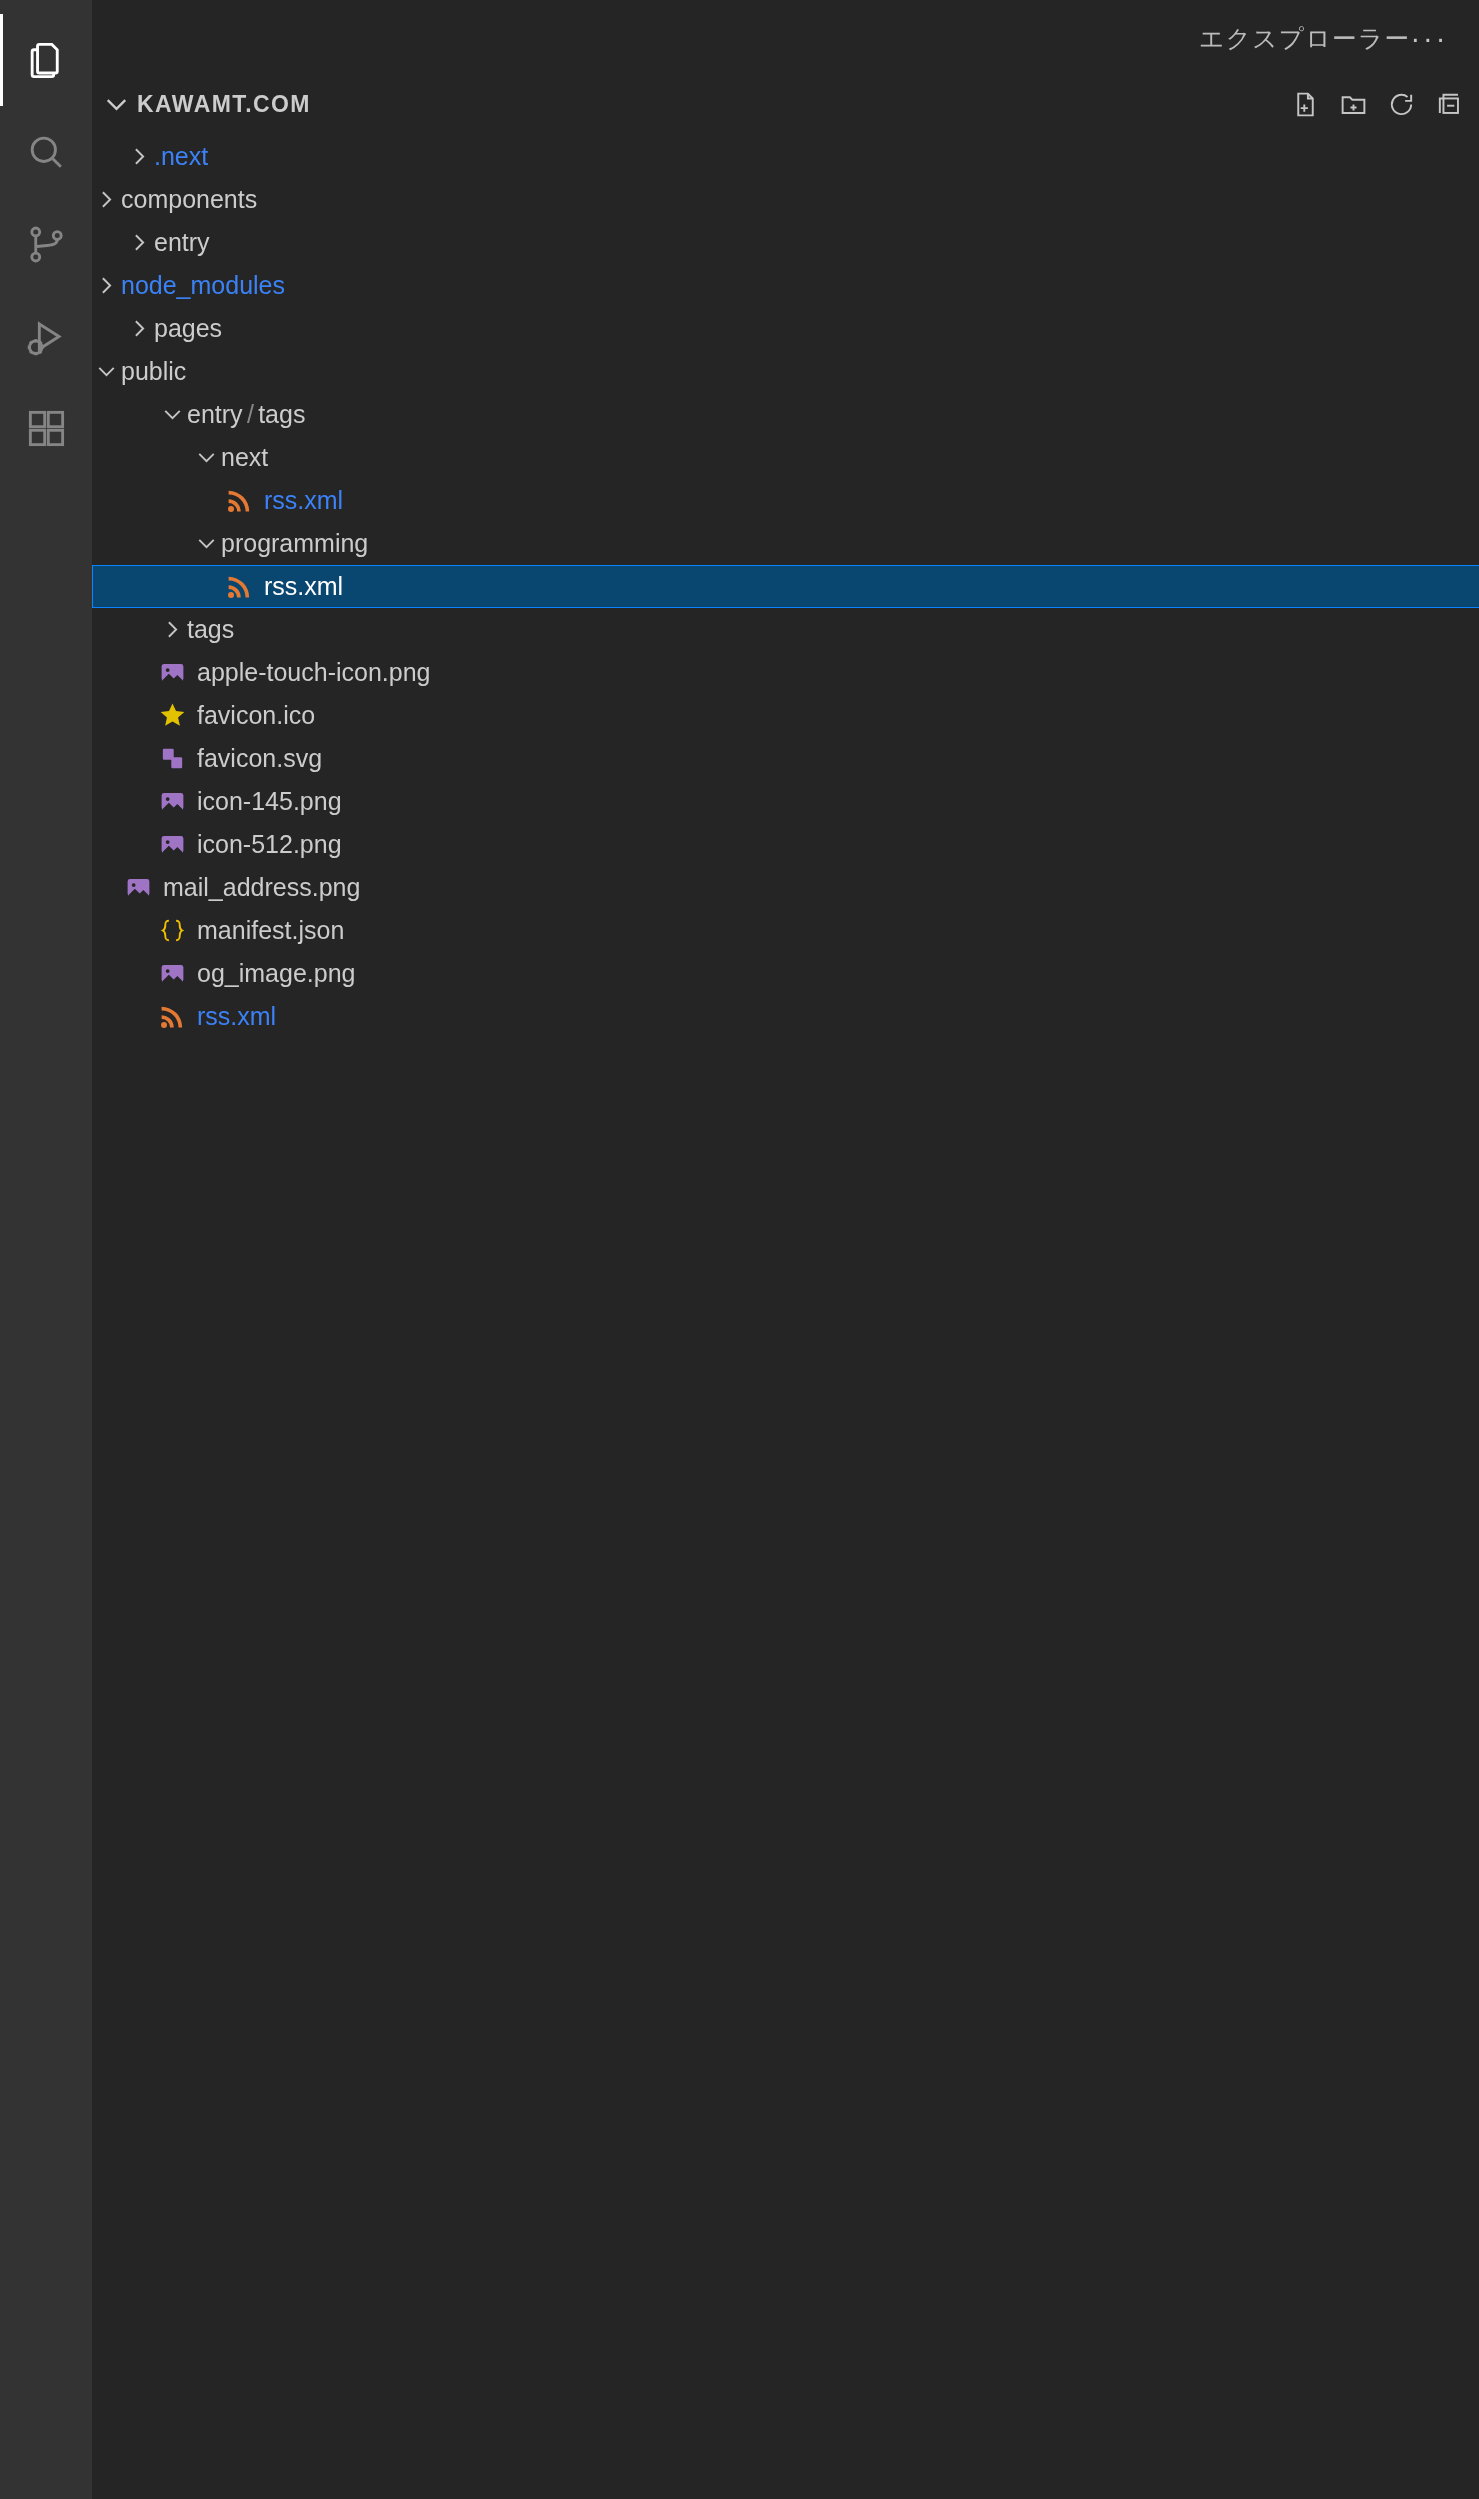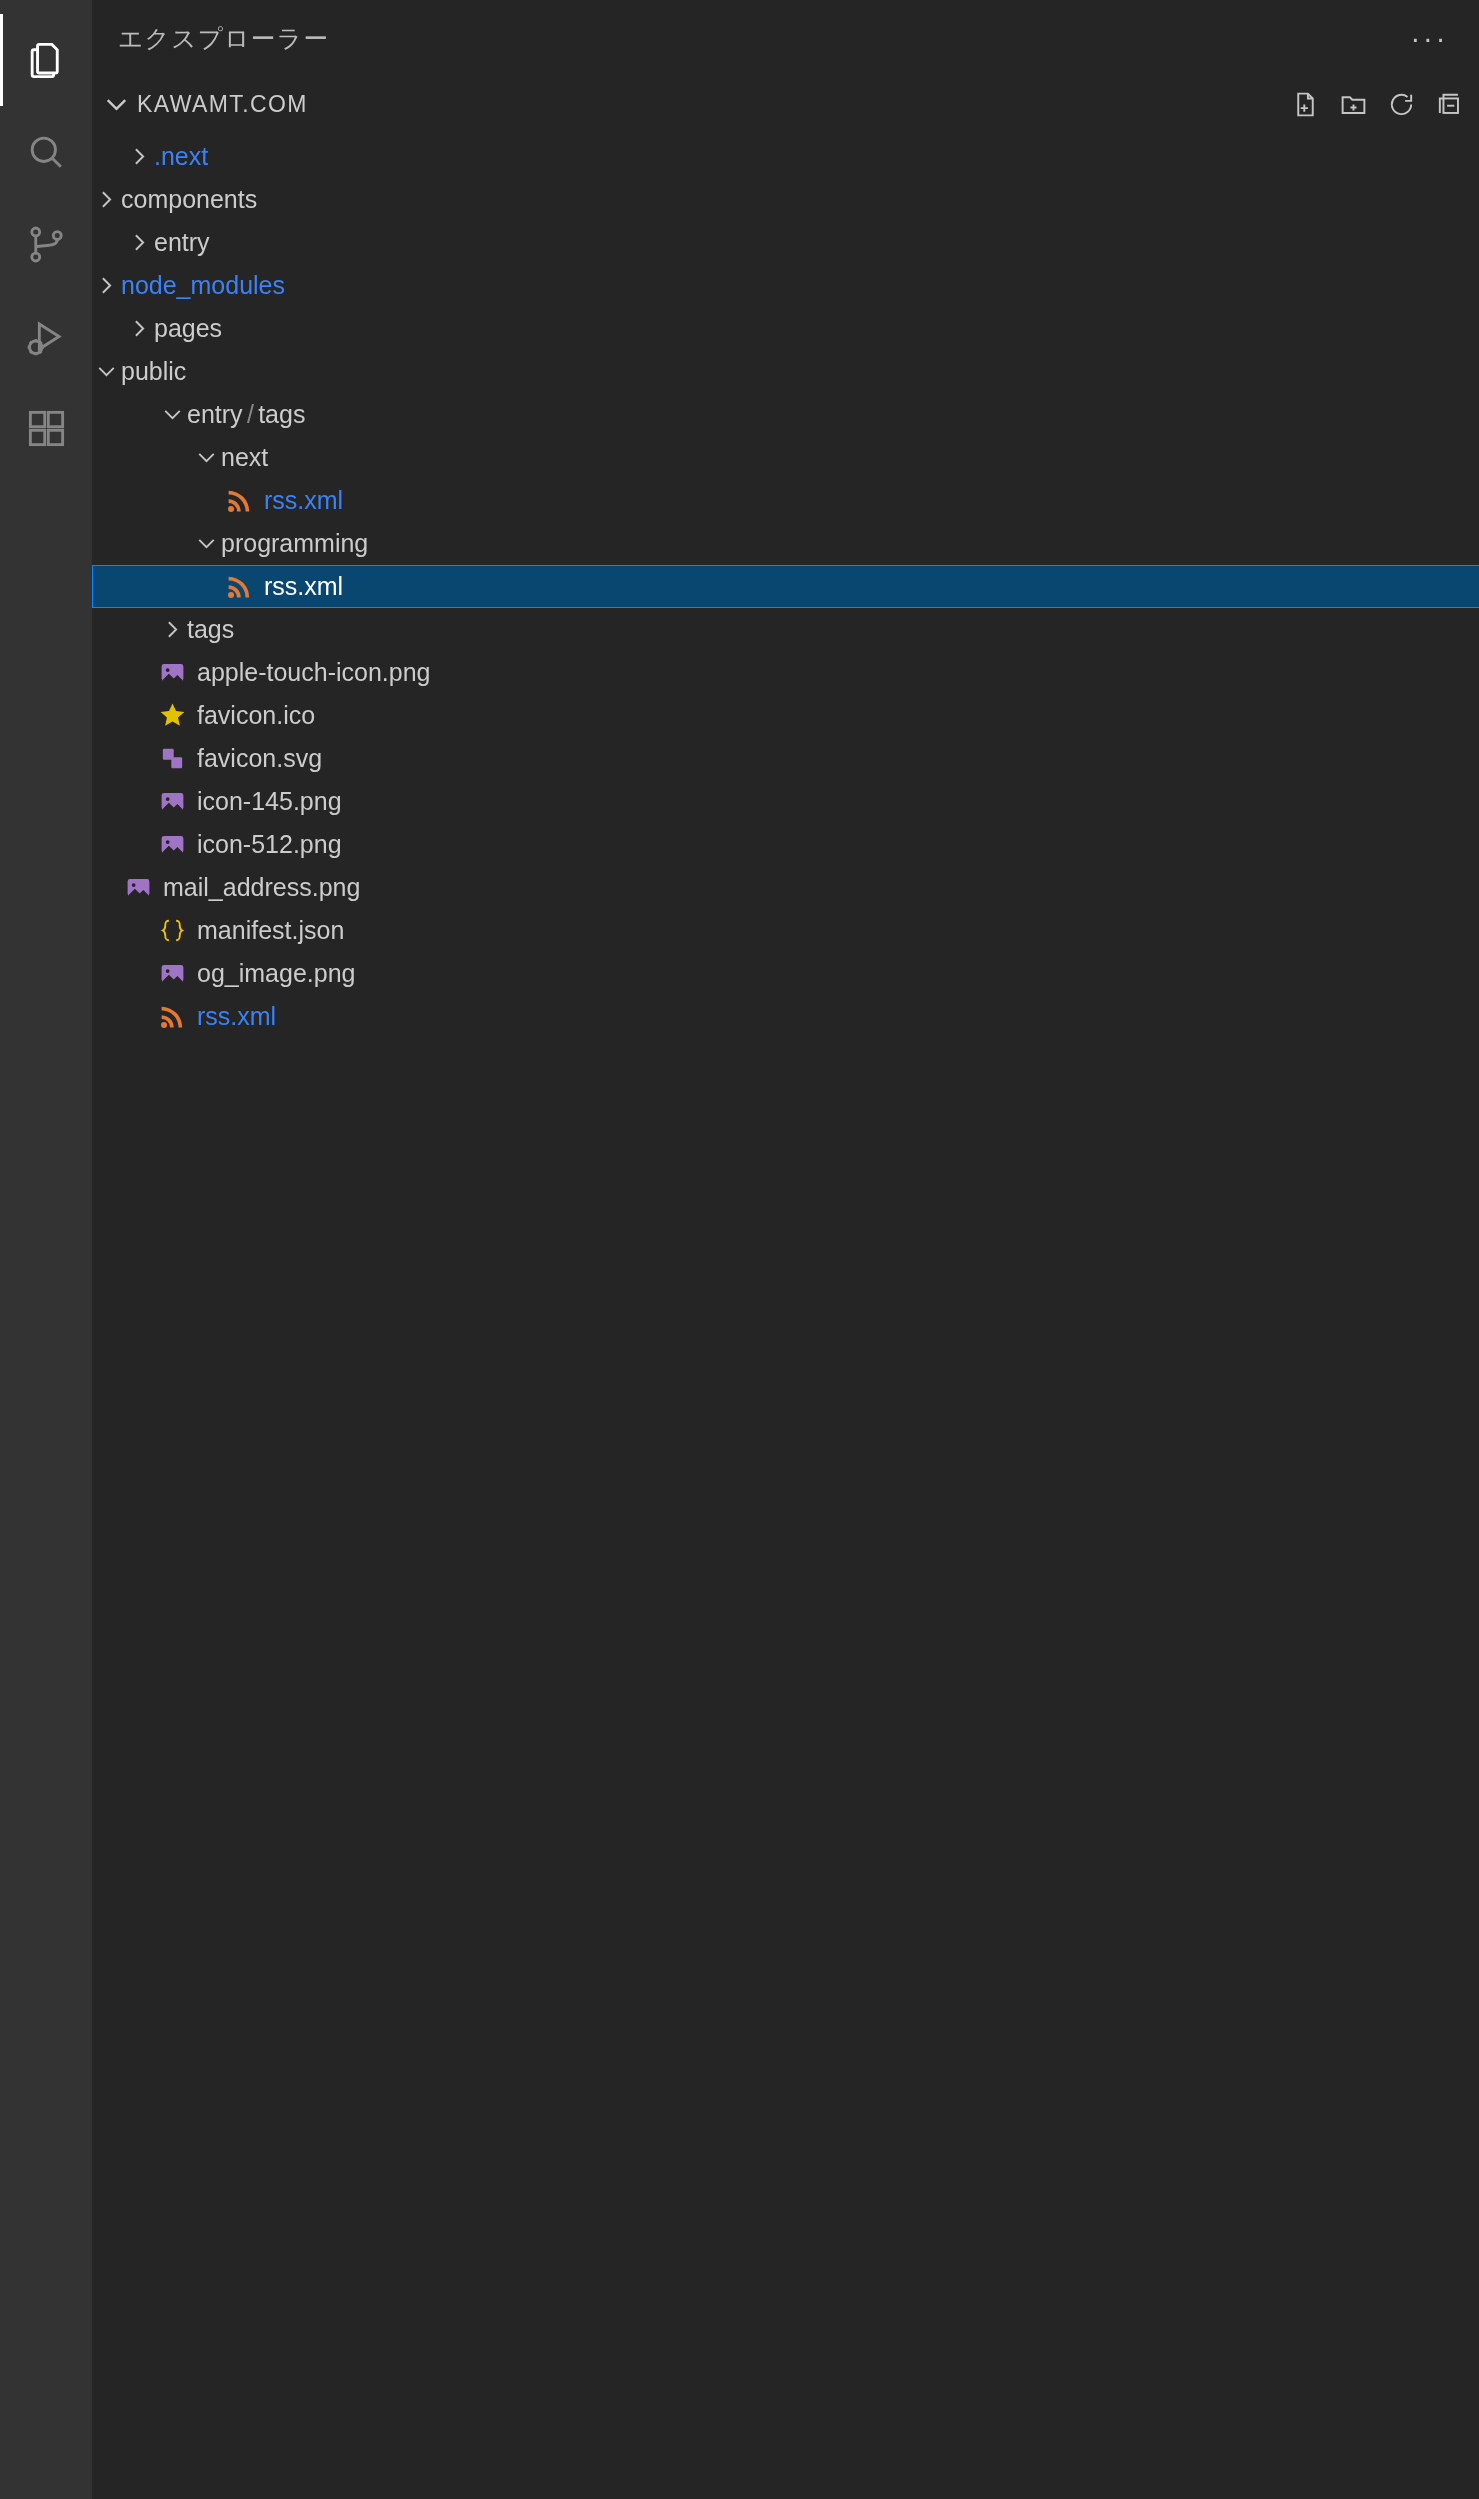--- a/index.html
+++ b/index.html
@@ -52,35 +52,35 @@
 
   .sidebar-header {
     height: 77px;
     display: flex;
     align-items: center;
     padding: 0 26px;
     font-size: 24.6px;
     color: #bbbbbb;
     letter-spacing: 1.4px;
   }
-  .sidebar-header .title { flex: 1; }
+  .sidebar-header .title { flex: 1; text-align: right; }
   .dots {
     font-size: 29px;
     color: #c5c5c5;
     letter-spacing: 2.9px;
     padding-right: 5.8px;
   }
 
   .section-header {
     height: 55px;
     display: flex;
     align-items: center;
     padding-left: 7.2px;
     font-size: 23px;
-    font-weight: 400;
+    font-weight: 700;
     color: #cccccc;
     letter-spacing: 1.4px;
   }
   .section-header .chev {
     width: 35px; height: 35px;
     display: flex; align-items: center; justify-content: center;
     margin-right: 2.9px;
   }
   .section-header .name { flex: 1; }
   .section-actions {

